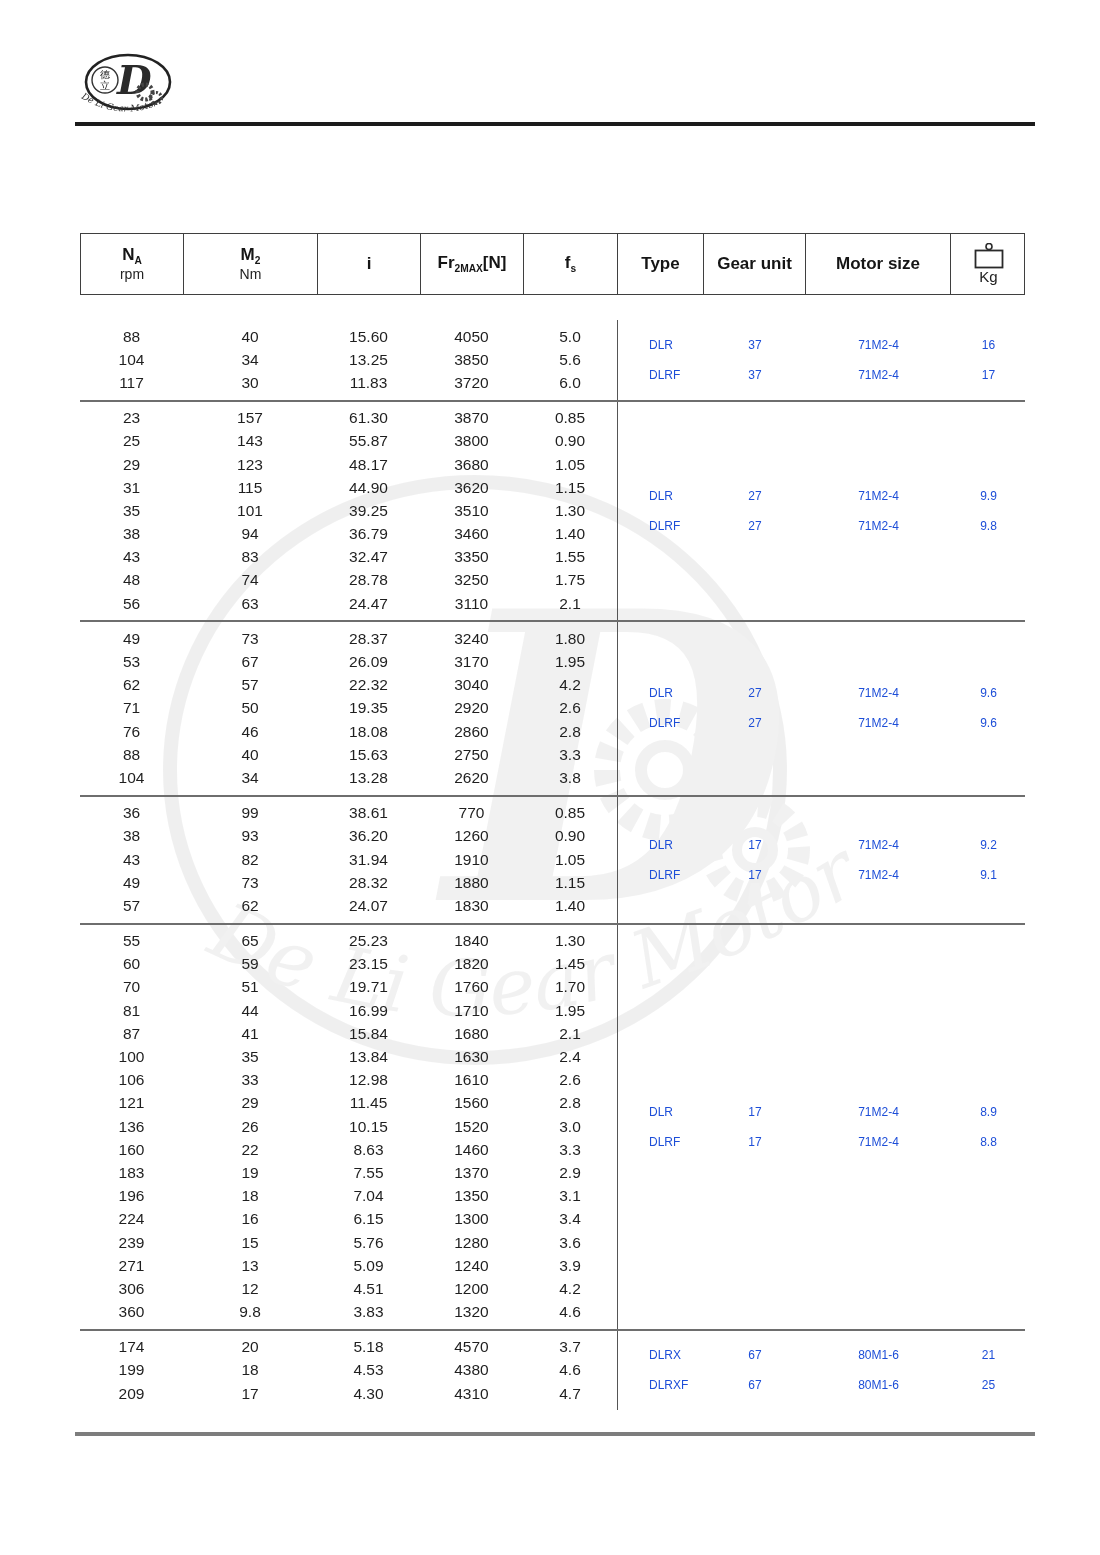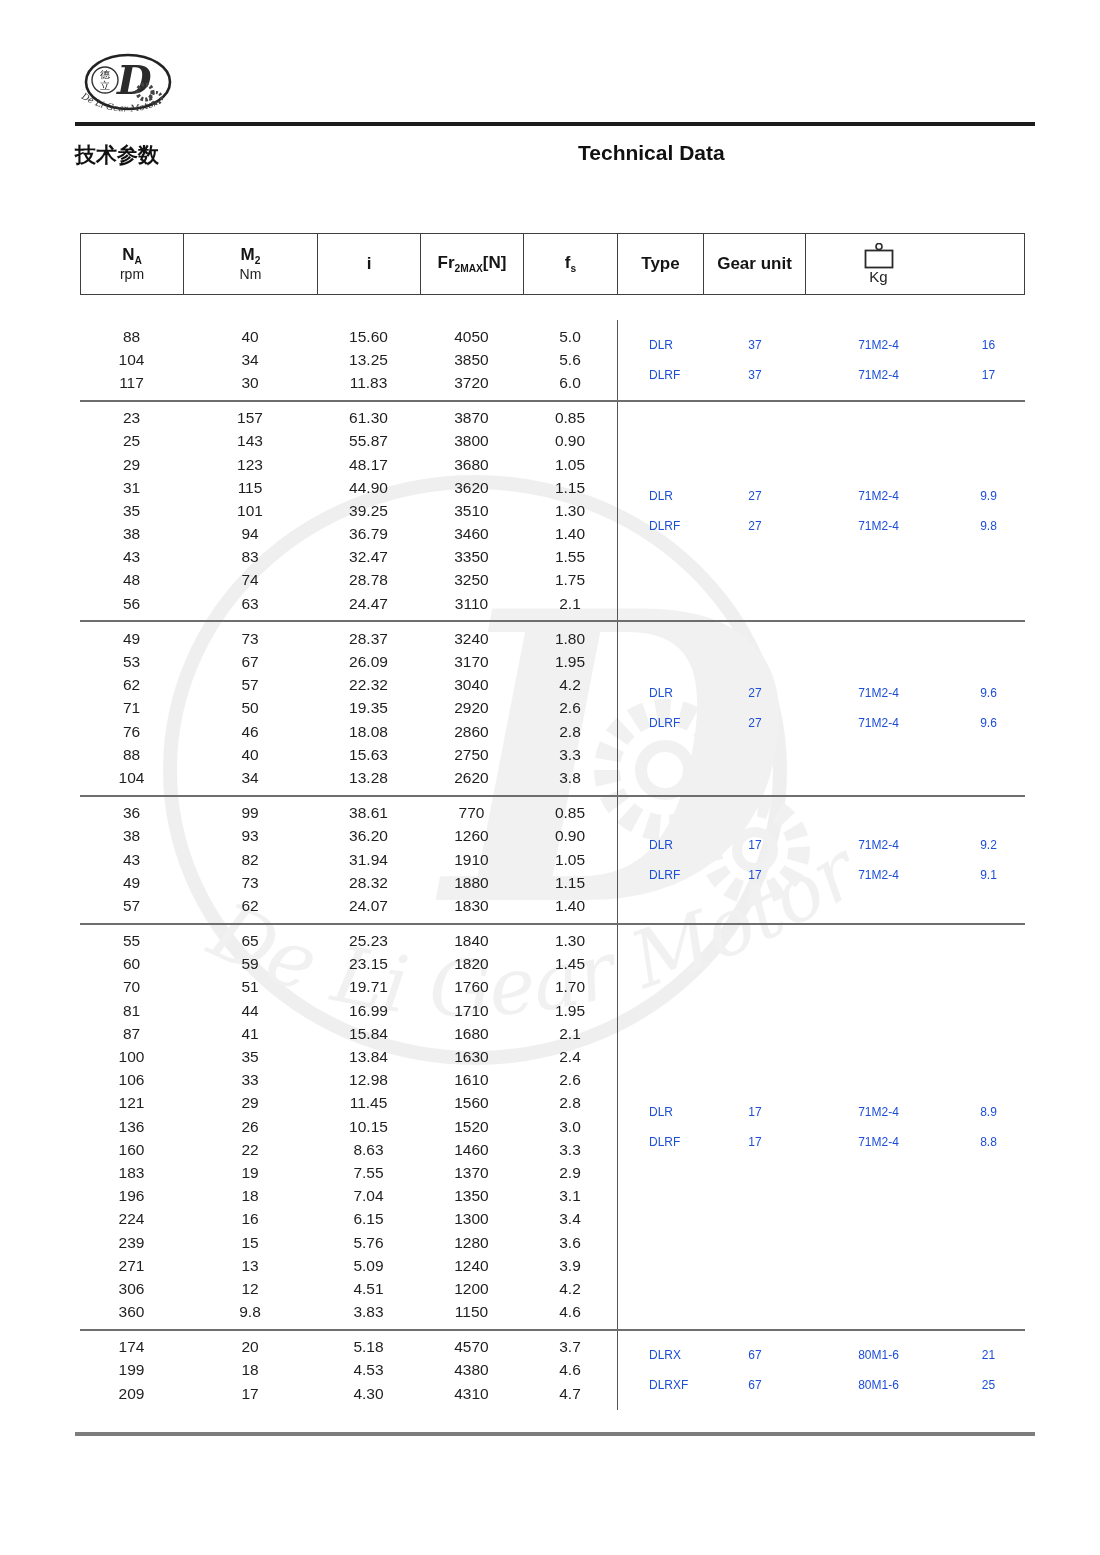--- a/index.html
+++ b/index.html
@@ -100,24 +100,20 @@
         <circle cx="81" cy="46" r="5.5" stroke-width="3.2" stroke-dasharray="2 1.6"></circle>
       </g>
       <path id="logo-arc" d="M 6 46 Q 52 74 102 44" fill="none"></path>
       <text font-size="9" font-style="italic" fill="#333" font-family="DejaVu Serif, serif">
         <textPath href="#logo-arc">De Li Gear Motor</textPath>
       </text>
     </svg>
   </div>
   <div class="top-rule"></div>
 
-  <div class="section-row">
-    <div class="sec-zh">技术参数</div>
-    <div class="sec-en">Technical Data</div>
-  </div>
 
 
   <div class="ptable">
     <div class="thead">
       <div class="hcell">
         <div class="hmain"><span>N</span><sub>A</sub></div>
         <div class="hunit">rpm</div>
       </div>
       <div class="hcell">
         <div class="hmain"><span>M</span><sub>2</sub></div>
@@ -130,20 +126,23 @@
         <div class="hmain"><span>Fr</span><sub>2MAX</sub><span>[N]</span></div>
       </div>
       <div class="hcell">
         <div class="hmain"><span>f</span><sub>s</sub></div>
       </div>
       <div class="hcell">
         <div class="hmain">Type</div>
       </div>
       <div class="hcell">
         <div class="hmain">Gear unit</div>
+      </div>
+      <div class="hcell">
+        <div class="hmain">Motor size</div>
       </div>
       <div class="hcell kg-cell">
         <svg class="weight-svg" viewBox="0 0 34 26">
           <circle cx="17" cy="3.5" r="3" fill="none" stroke="#2a2a2a" stroke-width="1.6"></circle>
           <rect x="3.5" y="7.5" width="27" height="17" fill="none" stroke="#2a2a2a" stroke-width="1.8"></rect>
         </svg>
         <div class="hunit">Kg</div>
       </div>
     </div>
 
@@ -464,21 +463,21 @@
 
             <span class="c-na">306</span>
             <span class="c-m2">12</span>
             <span class="c-i">4.51</span>
             <span class="c-fr">1200</span>
             <span class="c-fs">4.2</span>
 
             <span class="c-na">360</span>
             <span class="c-m2">9.8</span>
             <span class="c-i">3.83</span>
-            <span class="c-fr">1150</span>
+            <span class="c-fr">1320</span>
             <span class="c-fs">4.6</span>
           </div>
         <div class="gright">
           <div class="infogrid">
 
               <span class="c-type">DLR</span>
               <span class="c-gear">17</span>
               <span class="c-motor">71M2-4</span>
               <span class="c-kg">8.9</span>
 

